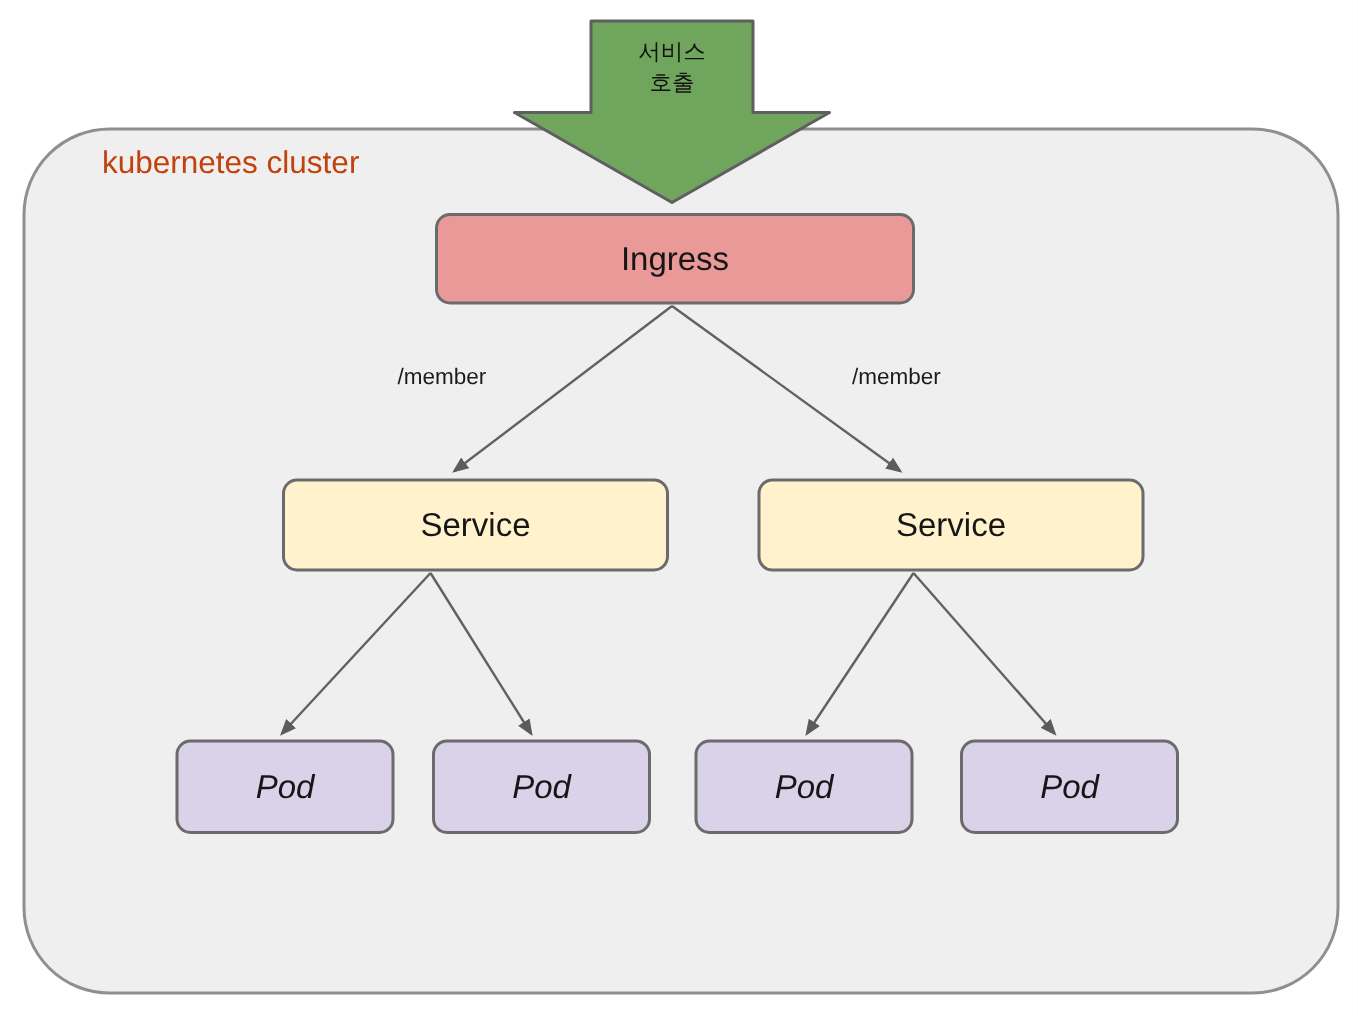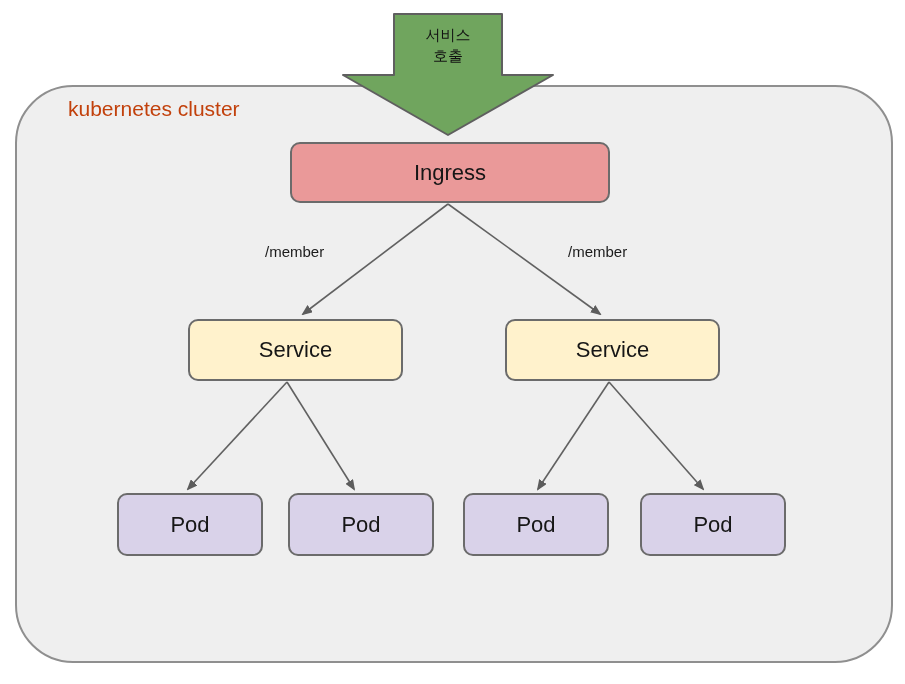--- a/index.html
+++ b/index.html
@@ -64,25 +64,25 @@
     font-size: 22px;
     color: #161616;
     z-index: 2;
   }
   .node-ingress {
     left: 290px; top: 142px;
     width: 320px; height: 61px;
     background: #ea9999;
     text-align: center;
   }
-  .node-service { background: #fff2cc; width: 215px; height: 62px; top: 319px; }
+  .node-service { background: #fff2cc; width: 258px; height: 62px; top: 319px; }
   .node-service.member  { left: 188px; }
   .node-service.product { left: 505px; }
 
-  .node-pod { background: #d9d2e9; width: 146px; height: 63px; top: 493px; }
+  .node-pod { background: #d9d2e9; width: 146px; height: 63px; top: 493px; font-style: italic; }
   .node-pod.p1 { left: 117px; }
   .node-pod.p2 { left: 288px; }
   .node-pod.p3 { left: 463px; }
   .node-pod.p4 { left: 640px; }
 
   
   .edge-label {
     position: absolute;
     top: 243px;
     font-size: 15px;

